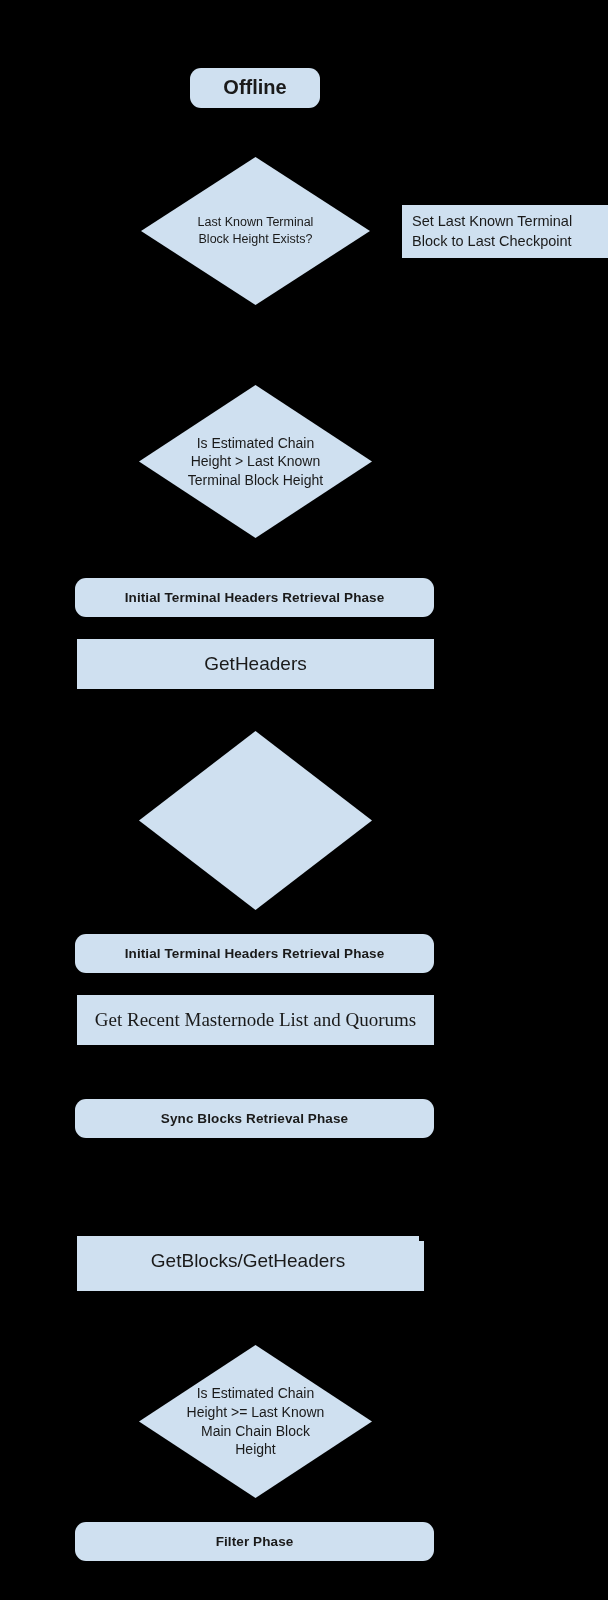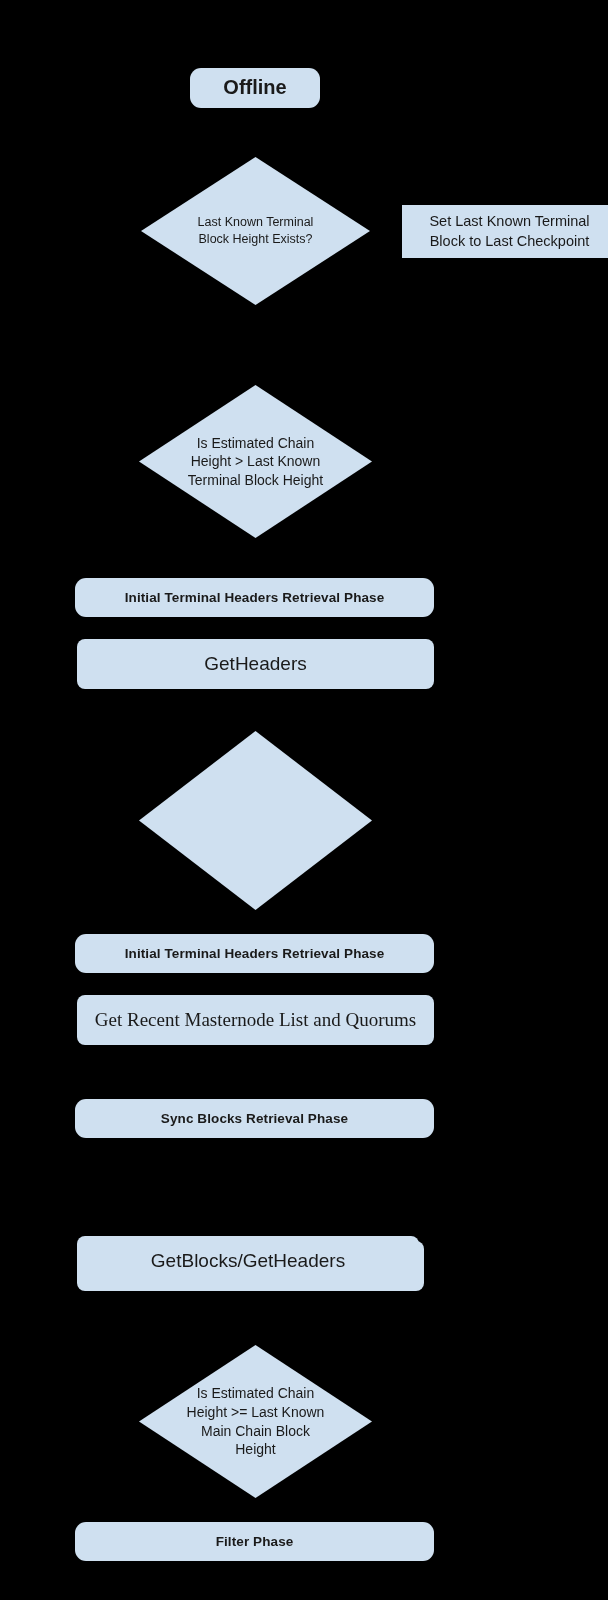--- a/index.html
+++ b/index.html
@@ -24,42 +24,41 @@
   }
 
   
   .node {
     position: absolute;
     background: #cfe0f0;
     color: #1a1a1a;
     display: flex;
     align-items: center;
     justify-content: center;
-    text-align: center;
     line-height: 1.18;
   }
 
   
   .phase-bar {
     border-radius: 11px;
     font-weight: bold;
     font-size: 13.5px;
     letter-spacing: 0.1px;
   }
 
   
   .state-node {
     border-radius: 11px;
     font-weight: bold;
     font-size: 20px;
   }
 
   
   .process-box {
-    border-radius: 8px;
+    border-radius: 0;
     font-weight: normal;
     font-size: 19px;
   }
 
   
   .note-box {
     border-radius: 0;
     font-weight: normal;
     font-size: 14.5px;
     padding: 0 10px;

